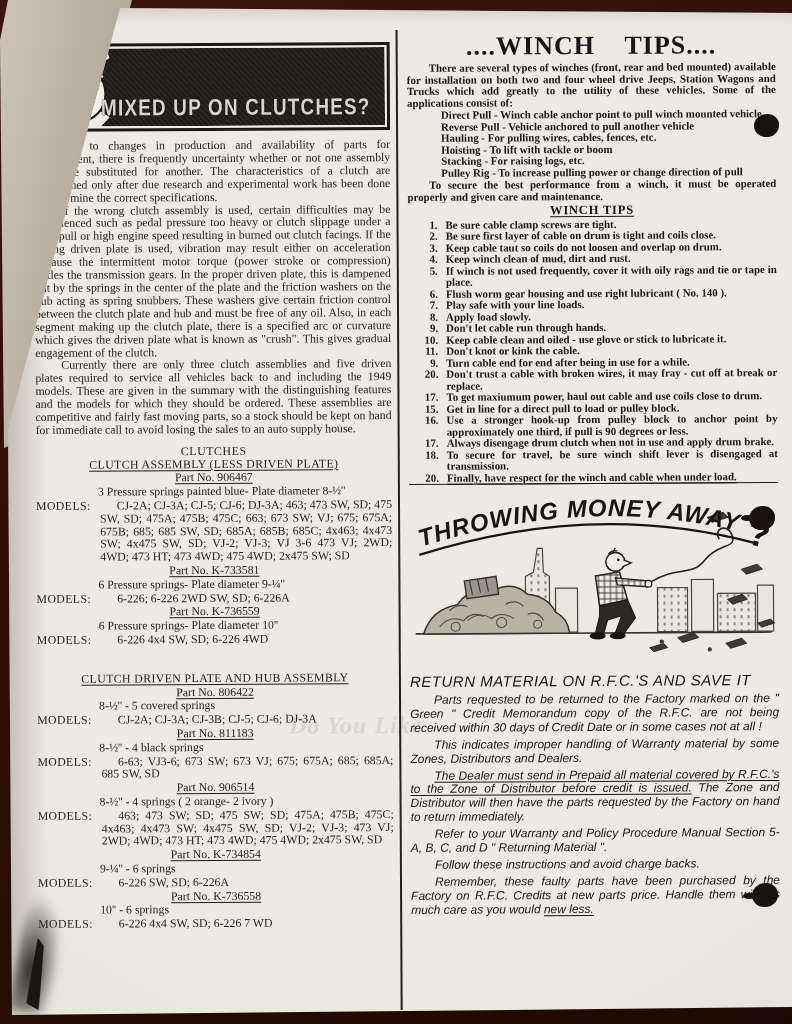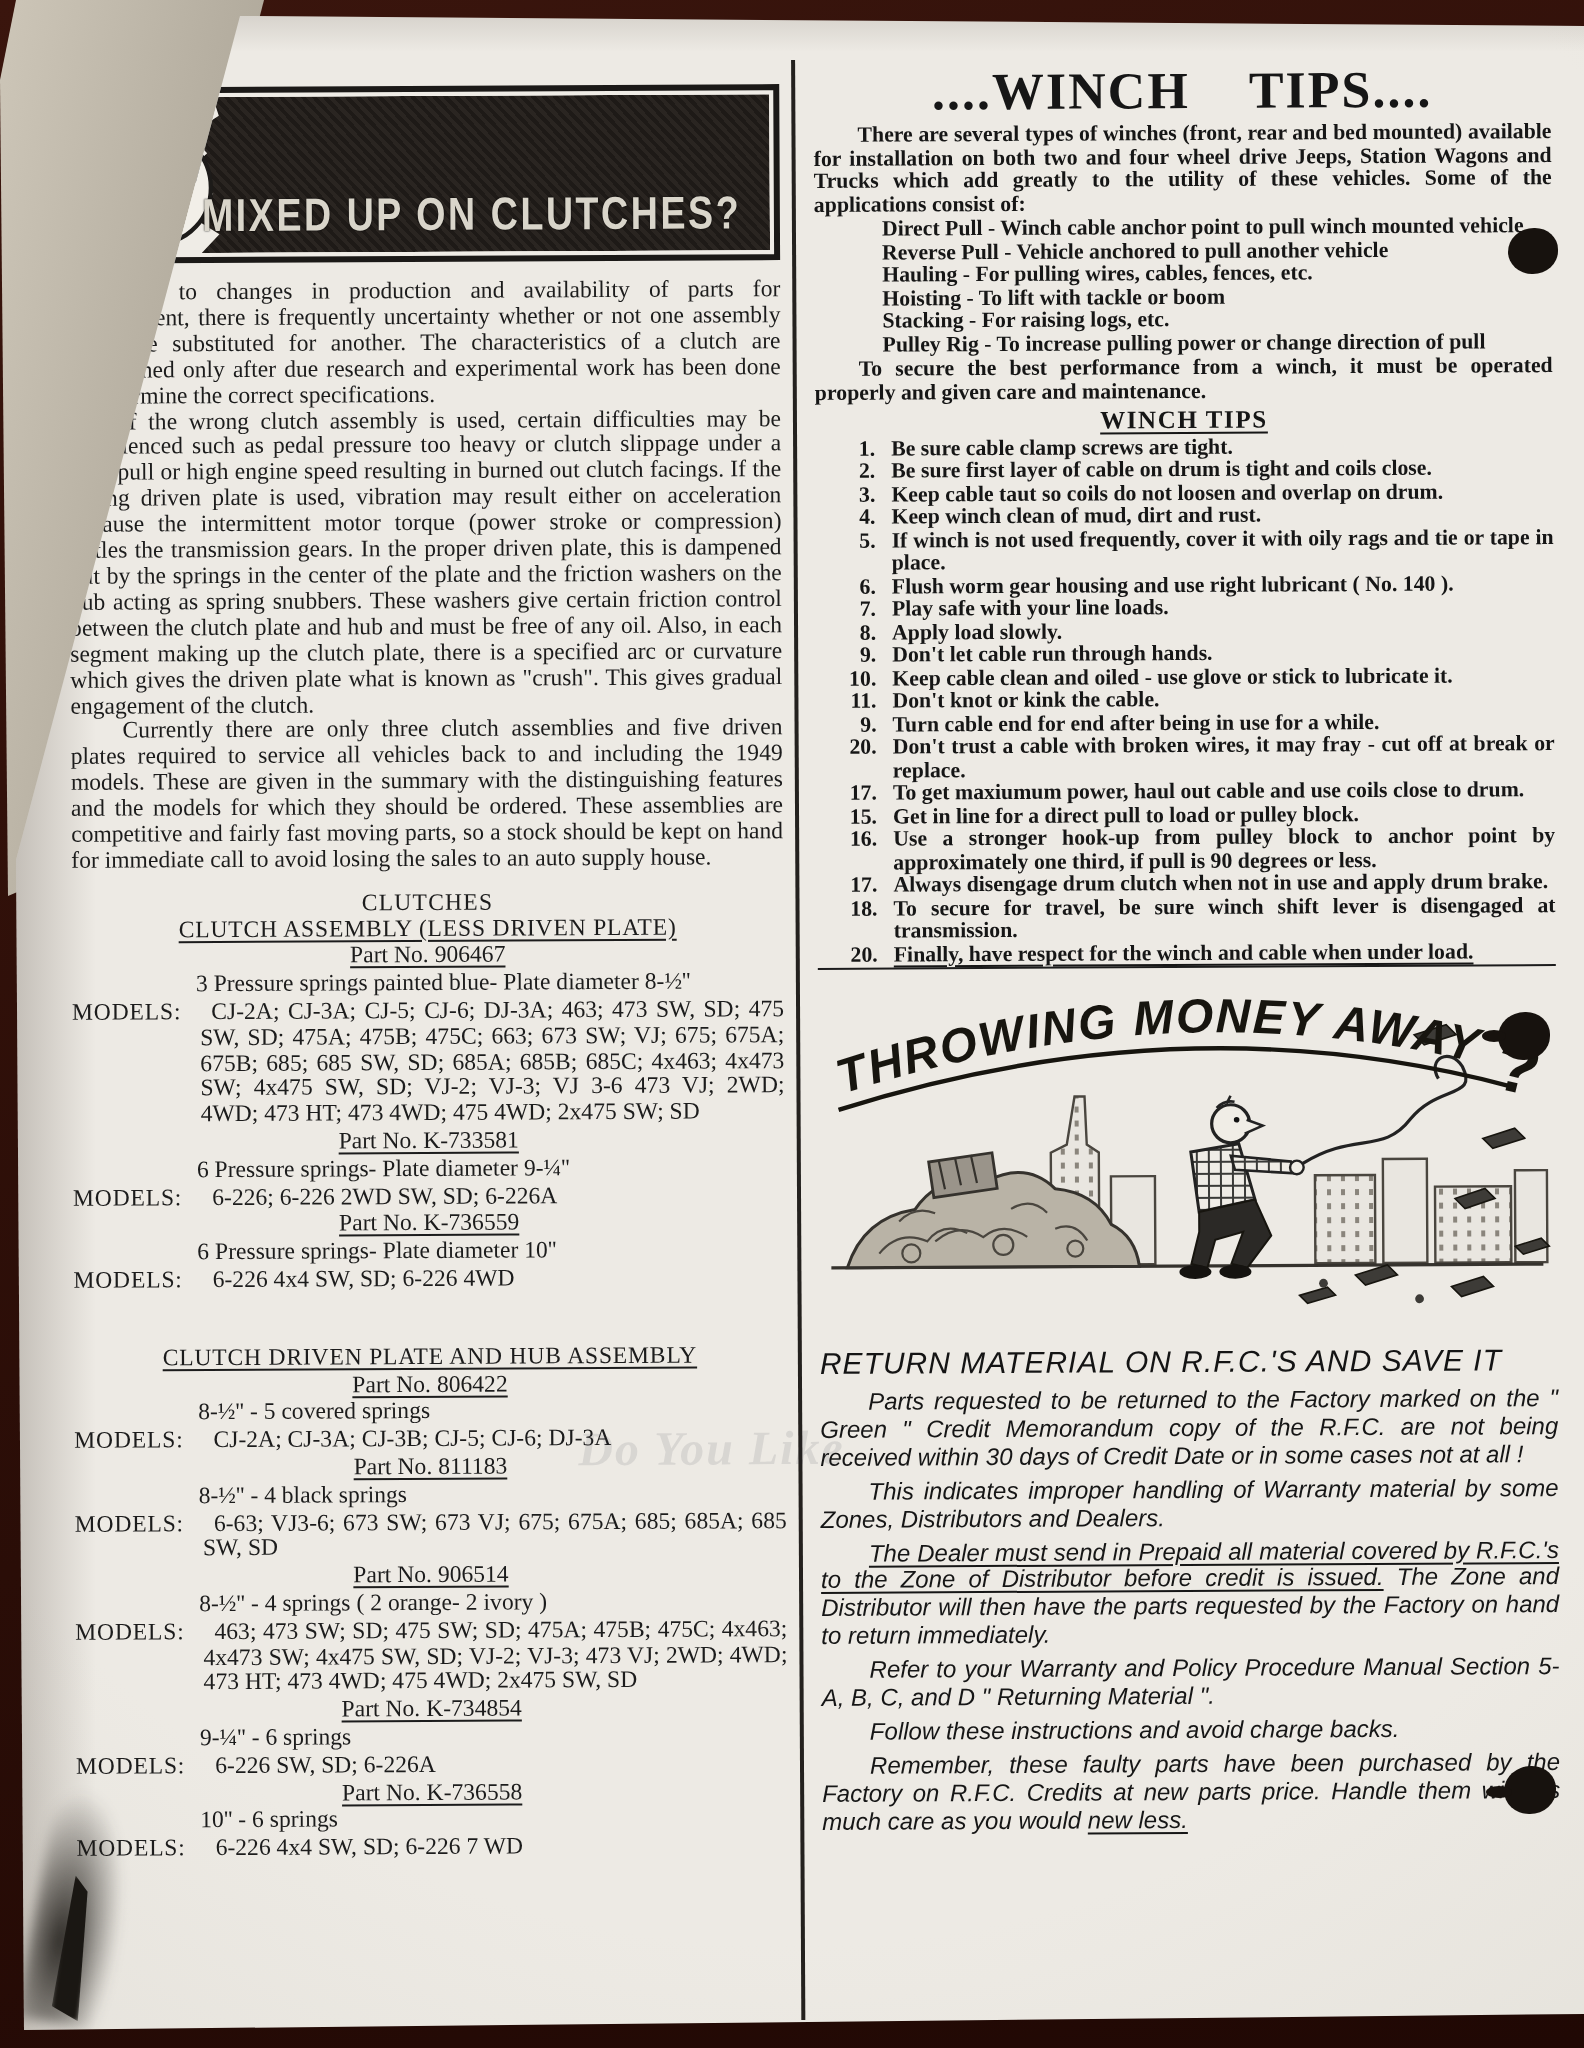--- a/index.html
+++ b/index.html
@@ -28,21 +28,21 @@
     transform:scaleX(.82);transform-origin:left bottom;letter-spacing:1.5px;white-space:nowrap;text-shadow:0 0 1px #000;}
   .face-svg{position:absolute;left:1px;top:1px;}
   .body-text p{font-size:11.8px;line-height:12.9px;text-align:justify;text-indent:26px;margin:0;}
   .spec{font-size:11.8px;line-height:12.8px;margin-top:9px;}
   .spec-title{text-align:center;letter-spacing:.6px;}
   .u{text-decoration:underline;text-underline-offset:2px;}
   .spec-sub{text-align:center;letter-spacing:.4px;}
   .part{text-align:center;margin-top:1px;}
   .desc{margin-left:62px;margin-top:1px;}
   .models{padding-left:64px;text-indent:-64px;text-align:justify;margin-top:1px;}
-  .mlab{margin-right:15px;letter-spacing:.4px;}
+  .mlab{margin-right:26px;letter-spacing:.4px;}
   .sec2{margin-top:26px;}
   .ghost{position:absolute;left:288px;top:712px;font:italic 700 24px "Liberation Serif",serif;color:rgba(40,40,60,0.10);letter-spacing:1px;}
 
   
   .right-col{position:absolute;left:409px;top:33px;width:369px;color:#161616;}
   .winch-title{font:700 26px/28px "Liberation Serif",serif;text-align:center;white-space:pre;letter-spacing:1px;margin-bottom:2px;}
   .rb{font-weight:700;font-size:10.9px;line-height:11.5px;}
   .intro{text-align:justify;text-indent:22px;margin:0;}
   .apps{margin-top:1px;}
   .app{padding-left:106px;text-indent:-72px;}

